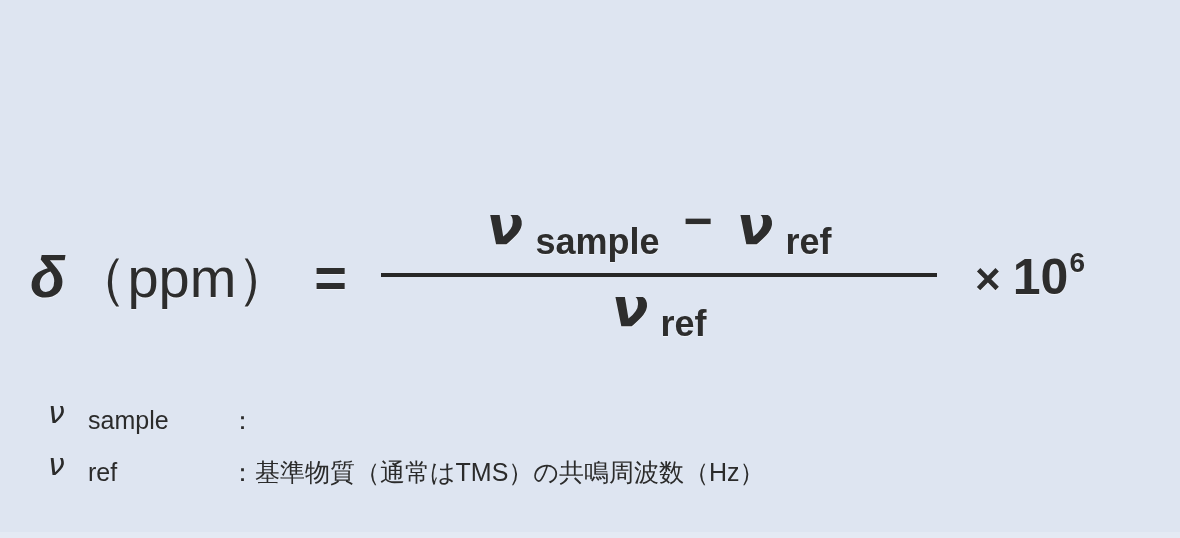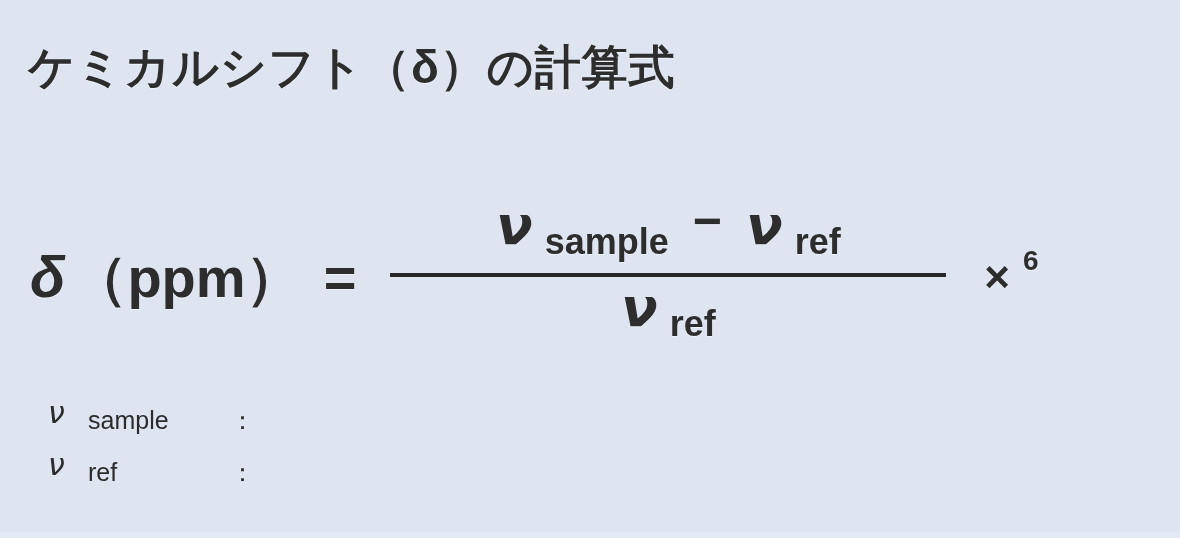--- a/index.html
+++ b/index.html
@@ -69,21 +69,21 @@
     line-height: 1;
     text-shadow: 0 1px 0 rgba(255,255,255,0.5);
   }
   .lhs .delta {
     font-style: italic;
     font-weight: bold;
     font-size: 58px;
     margin-right: 6px;
   }
   .lhs .ppm {
-    font-weight: bold;
+    font-weight: normal;
     text-align: right;
   }
   .lhs .eq {
     margin-left: 22px;
     font-weight: bold;
   }
 
   .fraction {
     margin-left: 34px;
     display: flex;
@@ -185,21 +185,20 @@
   }
   .legend-desc {
     font-size: 25px;
   }
 </style>
 </head>
 <body>
 
 <div id="card">
 
-  <div id="title">ケミカルシフト（δ）の計算式</div>
 
   <div id="formula">
 
     <div class="lhs">
       <span class="delta">δ</span>
       <span class="ppm">（ppm）</span>
       <span class="eq">=</span>
     </div>
 
     <div class="fraction">
@@ -216,36 +215,38 @@
 
       <div class="frac-den">
         <span class="nu">ν</span>
         <span class="sub">ref</span>
       </div>
 
     </div>
 
     <div class="multiplier">
       <span class="times">×</span>
+      <span class="base">10</span>
       <span class="exp">6</span>
     </div>
 
   </div>
 
   <div id="legend">
 
     <div class="legend-row">
       <span class="legend-nu">ν</span>
       <span class="legend-sub">sample</span>
       <span class="legend-colon">：</span>
     </div>
 
     <div class="legend-row">
       <span class="legend-nu">ν</span>
       <span class="legend-sub">ref</span>
       <span class="legend-colon">：</span>
+      <span class="legend-desc">基準物質（通常はTMS）の共鳴周波数（Hz）</span>
     </div>
 
   </div>
 
   <div id="bottom-edge"></div>
 
 </div>
 
 </body></html>

